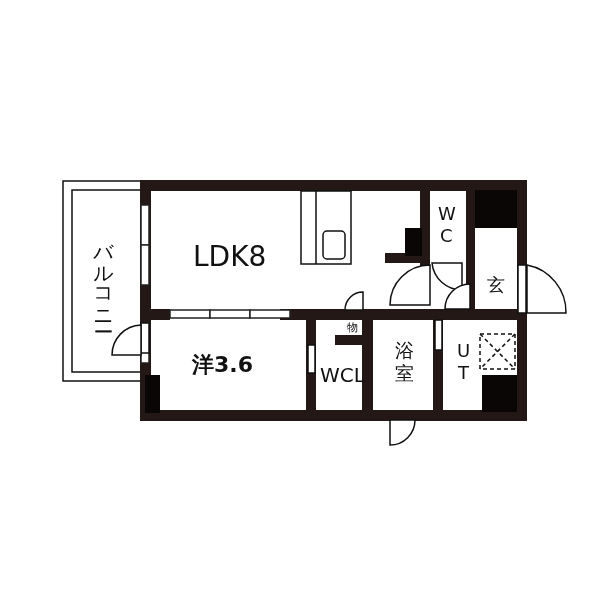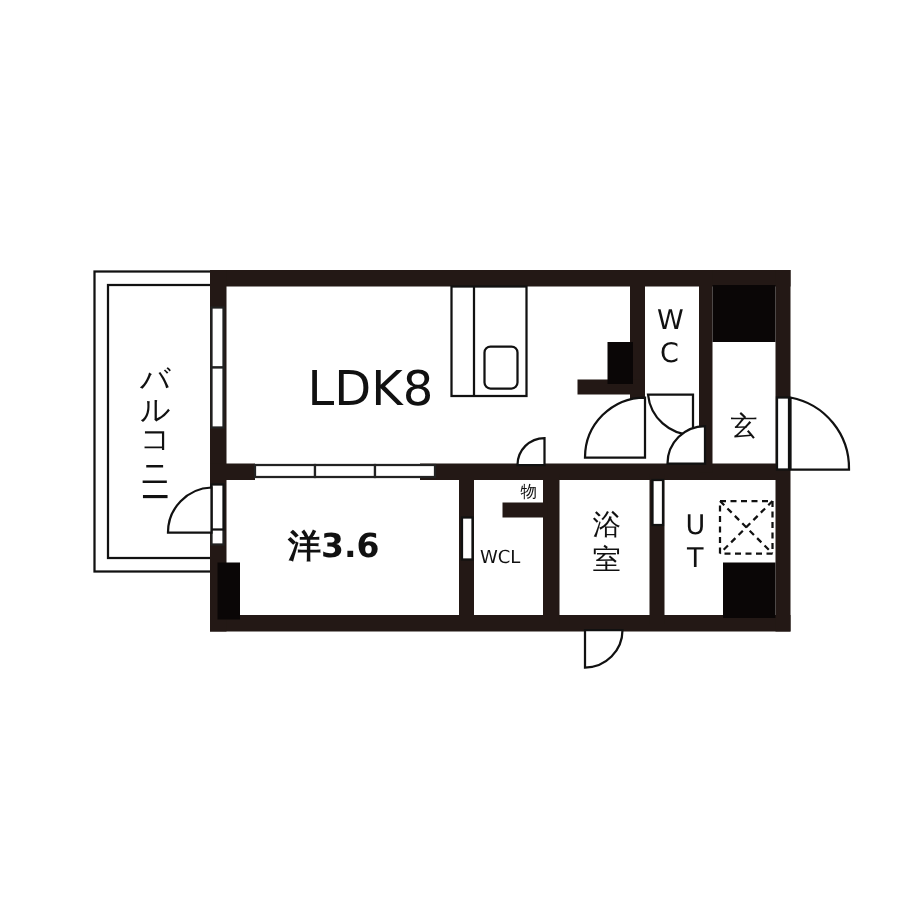--- a/index.html
+++ b/index.html
@@ -93,25 +93,25 @@
 
   <g fill="none" stroke="#111" stroke-width="1.5" stroke-dasharray="4,3">
     <rect x="480" y="334" width="35" height="35"></rect>
     <line x1="480" y1="334" x2="515" y2="369"></line>
     <line x1="515" y1="334" x2="480" y2="369"></line>
   </g>
 </svg>
 
 <div class="lbl vert" style="left:94px; top:230px; font-size:20px;">バルコニー</div>
 
-<div class="lbl" style="left:205px; top:243px; font-size:32px;text-align:center;">LDK8</div>
+<div class="lbl" style="left:193px; top:243px; font-size:28px;text-align:center;">LDK8</div>
 
 <div class="lbl" style="left:192px; top:354px; font-size:22px;font-weight:bold;">洋3.6</div>
 
-<div class="lbl" style="left:320px; top:365px; font-size:12px;">WCL</div>
+<div class="lbl" style="left:320px; top:365px; font-size:20px;">WCL</div>
 
 <div class="lbl" style="left:347px; top:322px; font-size:11px;">物</div>
 
 <div class="lbl" style="left:395px; top:341px; font-size:19px;">浴</div>
 <div class="lbl" style="left:395px; top:364px; font-size:19px;">室</div>
 
 <div class="lbl" style="left:438px; top:205px; font-size:18px;">W</div>
 <div class="lbl" style="left:440px; top:227px; font-size:18px;">C</div>
 
 <div class="lbl" style="left:487px; top:276px; font-size:18px;">玄</div>

